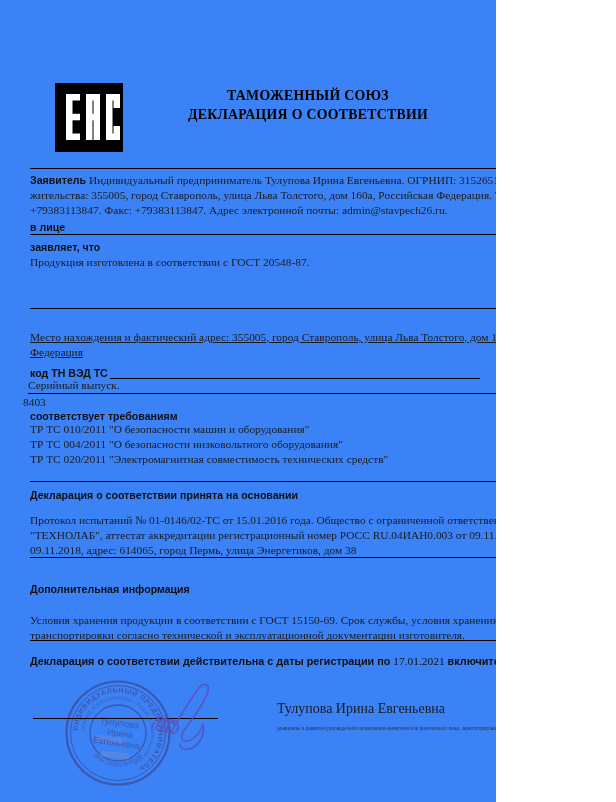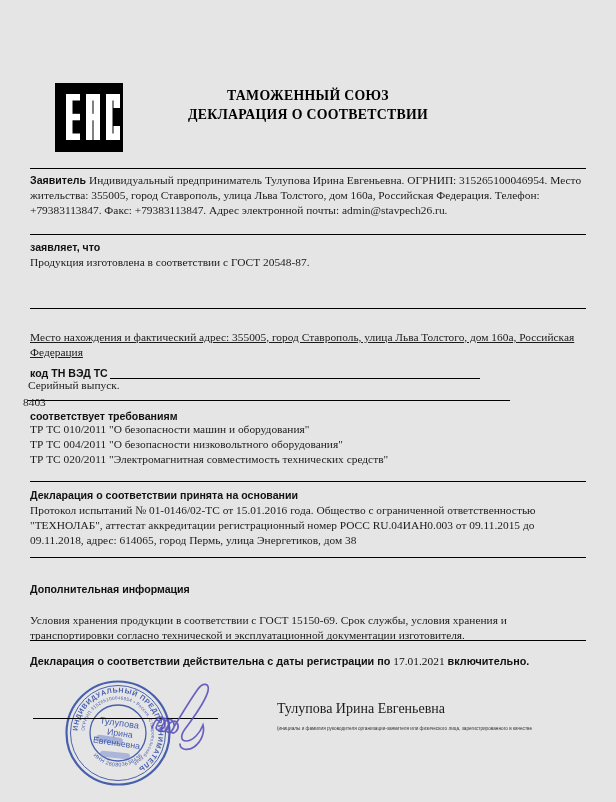--- a/index.html
+++ b/index.html
@@ -1,34 +1,34 @@
 <!DOCTYPE html>
 <html><head>
 <meta charset="utf-8">
 <style>
   html,body{margin:0;padding:0;background:#ffffff;}
   .page{
-    position:relative;width:616px;height:802px;background:#e5e5e5;overflow:hidden;
+    position:relative;width:496px;height:802px;background:#3b82f6;overflow:hidden;
     font-family:"Liberation Serif", serif;color:#1b1b1b;
   }
   .abs{position:absolute;text-align:center;}
   .serif{font-family:"Liberation Serif", serif;font-size:11.4px;line-height:15.1px;color:#1b1b1b;}
   .blabel{font-family:"Liberation Sans", sans-serif;font-weight:bold;font-size:10.6px;color:#111;}
   .hr{position:absolute;left:30px;width:556px;border-top:1.3px solid #000;height:0;}
   .title{
     position:absolute;left:30px;top:86px;width:556px;text-align:center;
     font-family:"Liberation Serif", serif;font-weight:bold;font-size:13.8px;line-height:19px;
     letter-spacing:.3px;color:#000;
   }
   .para{position:absolute;left:30px;width:556px;}
   .underlined{text-decoration:underline;}
   .tn-line{position:absolute;left:110px;top:378px;width:370px;border-top:1px solid #000;height:0;}
   .serial-wrap{
     position:absolute;left:28px;top:379px;width:482px;border-bottom:1px solid #000;
-    font-size:11.4px;line-height:13px;padding-bottom:8px;
+    font-size:11.4px;line-height:13px;padding-bottom:1px;
   }
   .validity{font-family:"Liberation Sans", sans-serif;font-weight:bold;font-size:10.8px;color:#111;}
   .validity .date{font-family:"Liberation Serif", serif;font-weight:normal;font-size:11.4px;margin-top:8px;}
   .sig-line{position:absolute;left:33px;top:718px;width:185px;border-top:1.2px solid #000;height:0;}
   .sig-name{position:absolute;left:277px;top:701px;font-size:14px;}
   .sig-note{
     position:absolute;left:277px;top:726px;width:420px;
     font-family:"Liberation Sans", sans-serif;font-size:6px;color:#333;
     transform:scale(.78);transform-origin:left top;white-space:nowrap;
   }
@@ -66,20 +66,21 @@
   <div class="title">
     <div>ТАМОЖЕННЫЙ СОЮЗ</div>
     <div>ДЕКЛАРАЦИЯ О СООТВЕТСТВИИ</div>
   </div>
 
   <div class="hr" style="top:168px"></div>
 
   <div class="para serif" style="top:173px">
     <span class="blabel">Заявитель</span>
     <span>Индивидуальный предприниматель Тулупова Ирина Евгеньевна.  ОГРНИП: 315265100046954. Место жительства: 355005, город Ставрополь, улица Льва Толстого, дом 160а, Российская Федерация. Телефон: +79383113847. Факс: +79383113847. Адрес электронной почты: admin@stavpech26.ru.</span>
+    <div class="blabel" style="margin-top:2px">в лице</div>
   </div>
 
   <div class="hr" style="top:234px"></div>
 
   <div class="para serif" style="top:240px">
     <div class="blabel">заявляет, что</div>
     <div>Продукция изготовлена в соответствии с ГОСТ 20548-87.</div>
   </div>
 
   <div class="hr" style="top:308px"></div>
@@ -94,21 +95,21 @@
   <div class="para" style="top:410px">
     <div class="blabel">соответствует требованиям</div>
     <div class="serif">ТР ТС 010/2011 "О безопасности машин и оборудования"</div>
     <div class="serif">ТР ТС 004/2011 "О безопасности низковольтного оборудования"</div>
     <div class="serif">ТР ТС 020/2011 "Электромагнитная совместимость технических средств"</div>
   </div>
 
   <div class="hr" style="top:481px"></div>
 
   <div class="para" style="top:489px">
-    <div class="blabel" style="margin-bottom:2px">Декларация о соответствии принята на основании</div>
+    <div class="blabel" style="margin-bottom:12px">Декларация о соответствии принята на основании</div>
     <div class="serif">Протокол испытаний № 01-0146/02-ТС от 15.01.2016 года. Общество с ограниченной ответственностью "ТЕХНОЛАБ", аттестат аккредитации регистрационный номер РОСС RU.04ИАН0.003 от 09.11.2015 до 09.11.2018, адрес: 614065, город Пермь, улица Энергетиков, дом 38</div>
   </div>
 
   <div class="hr" style="top:557px"></div>
 
   <div class="para" style="top:583px">
     <div class="blabel" style="margin-bottom:18px">Дополнительная информация</div>
     <div class="serif">Условия хранения продукции в соответствии с ГОСТ 15150-69. Срок службы, условия хранения и транспортировки согласно технической и эксплуатационной документации изготовителя.</div>
   </div>
 

